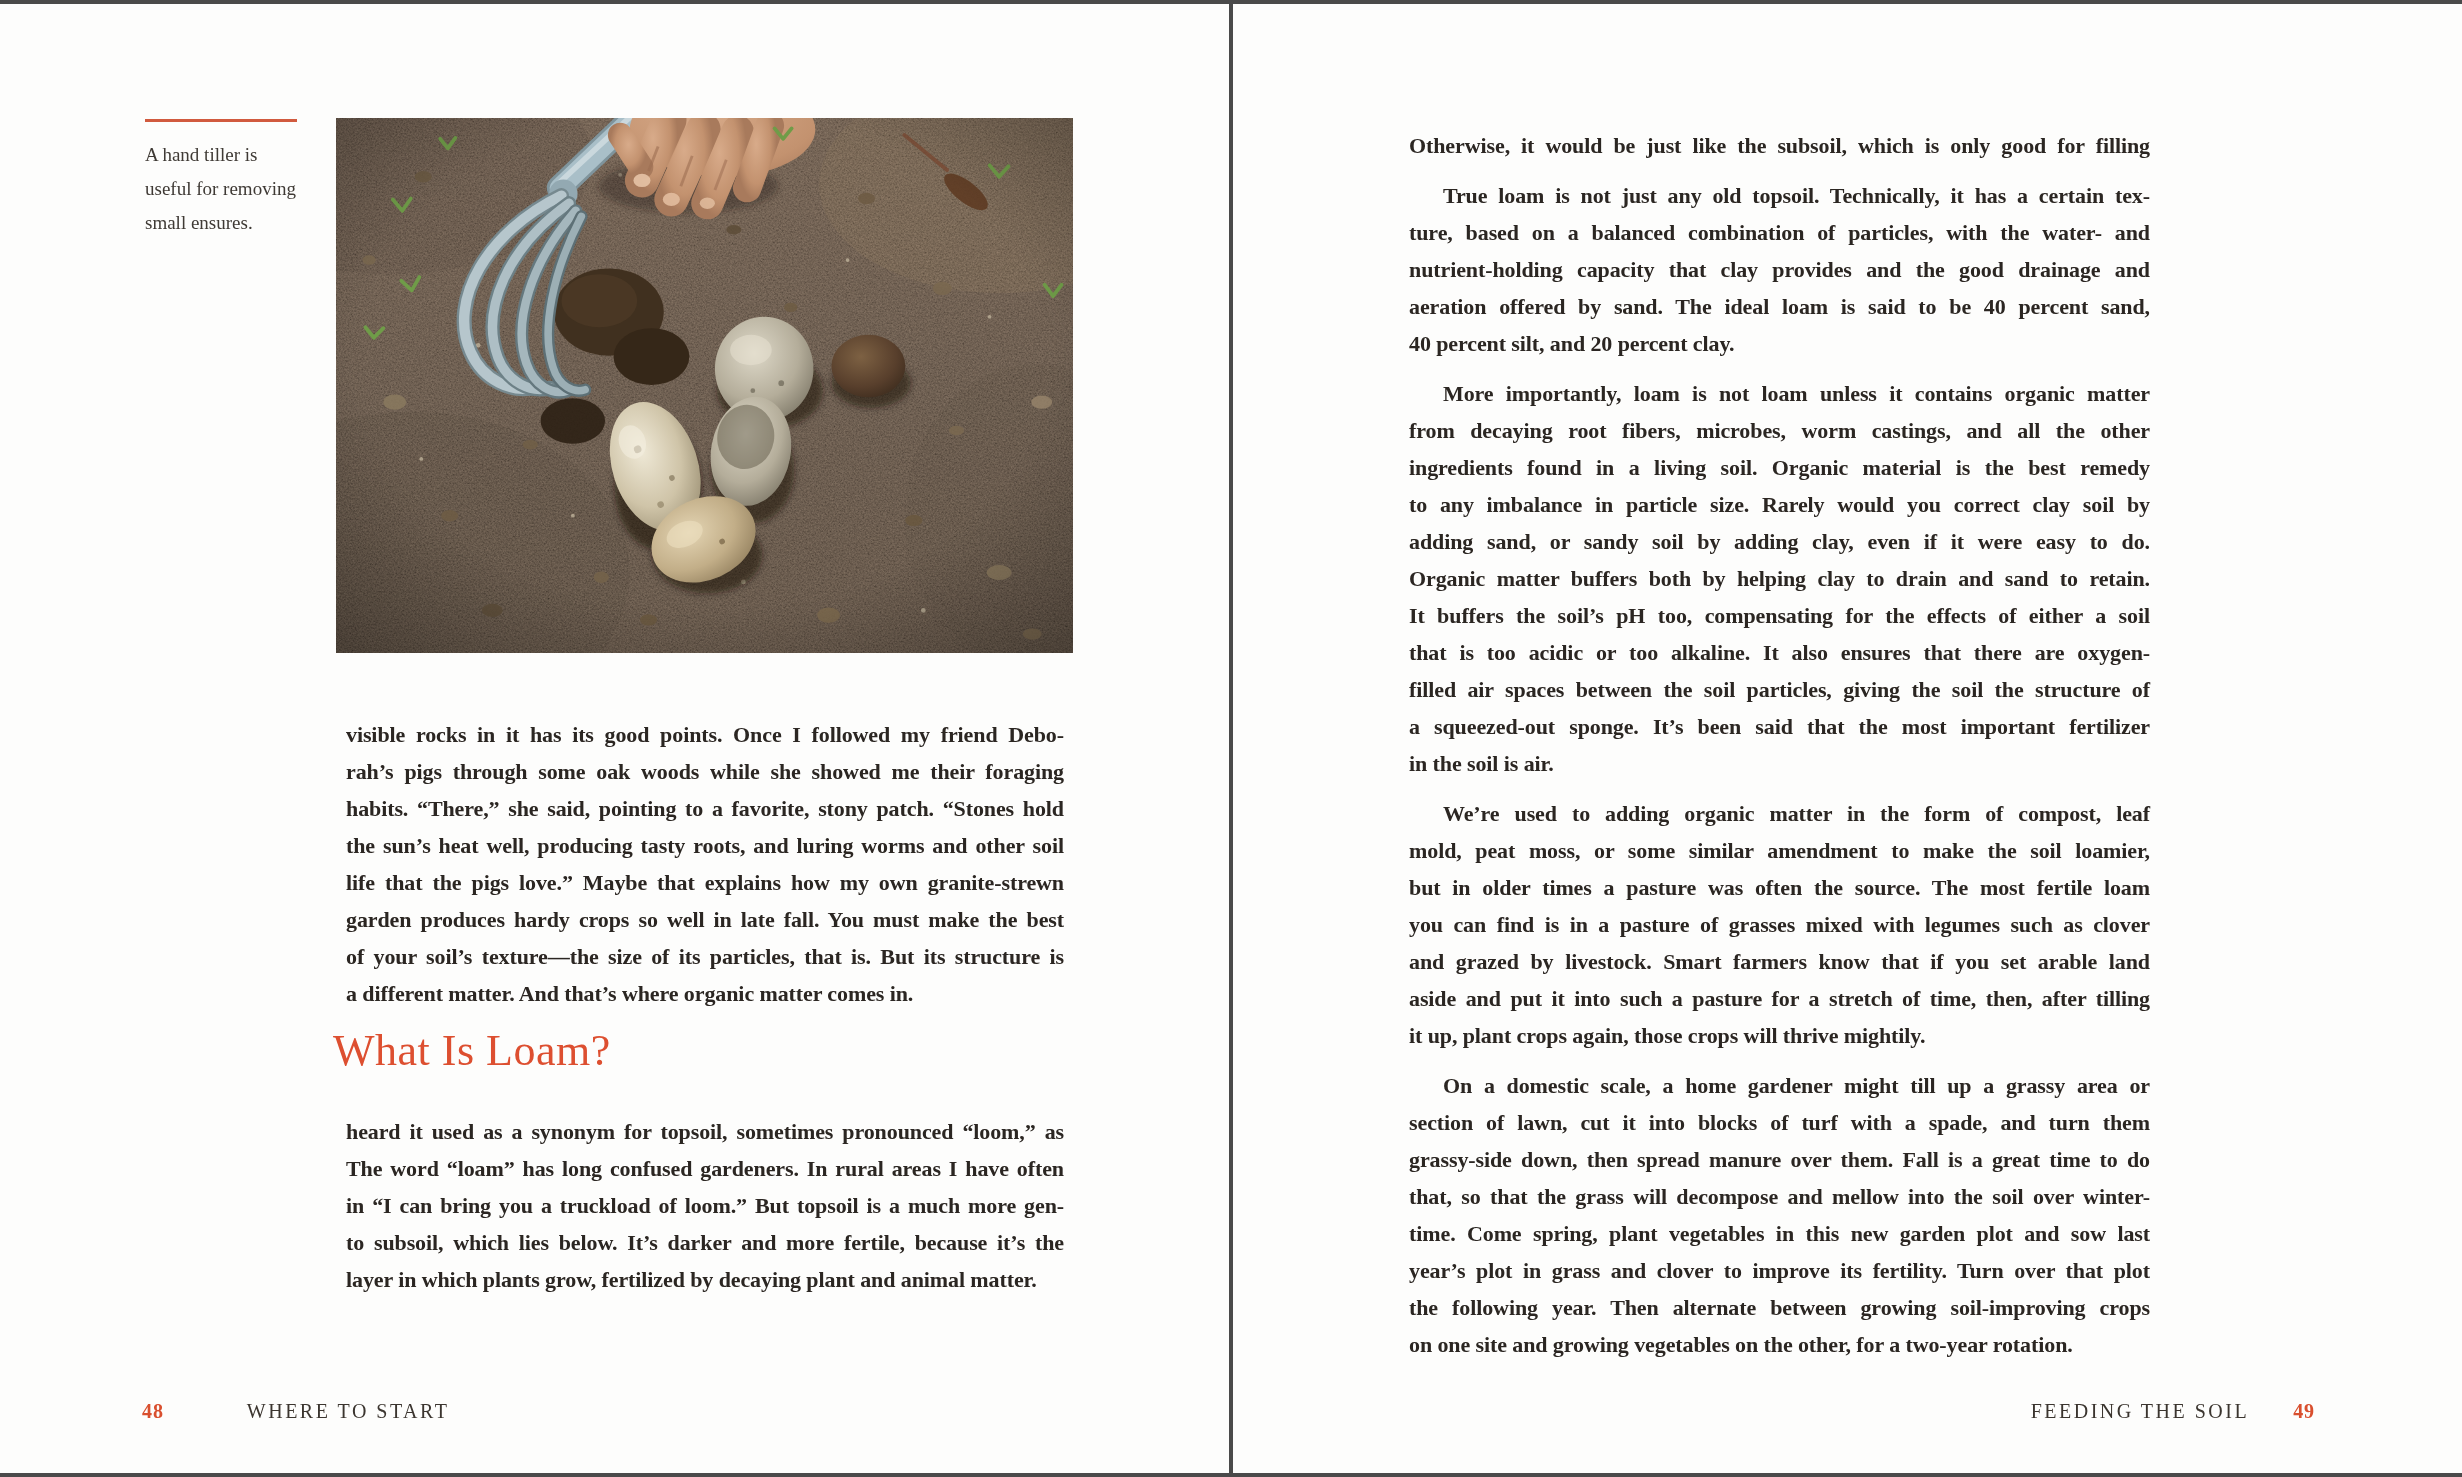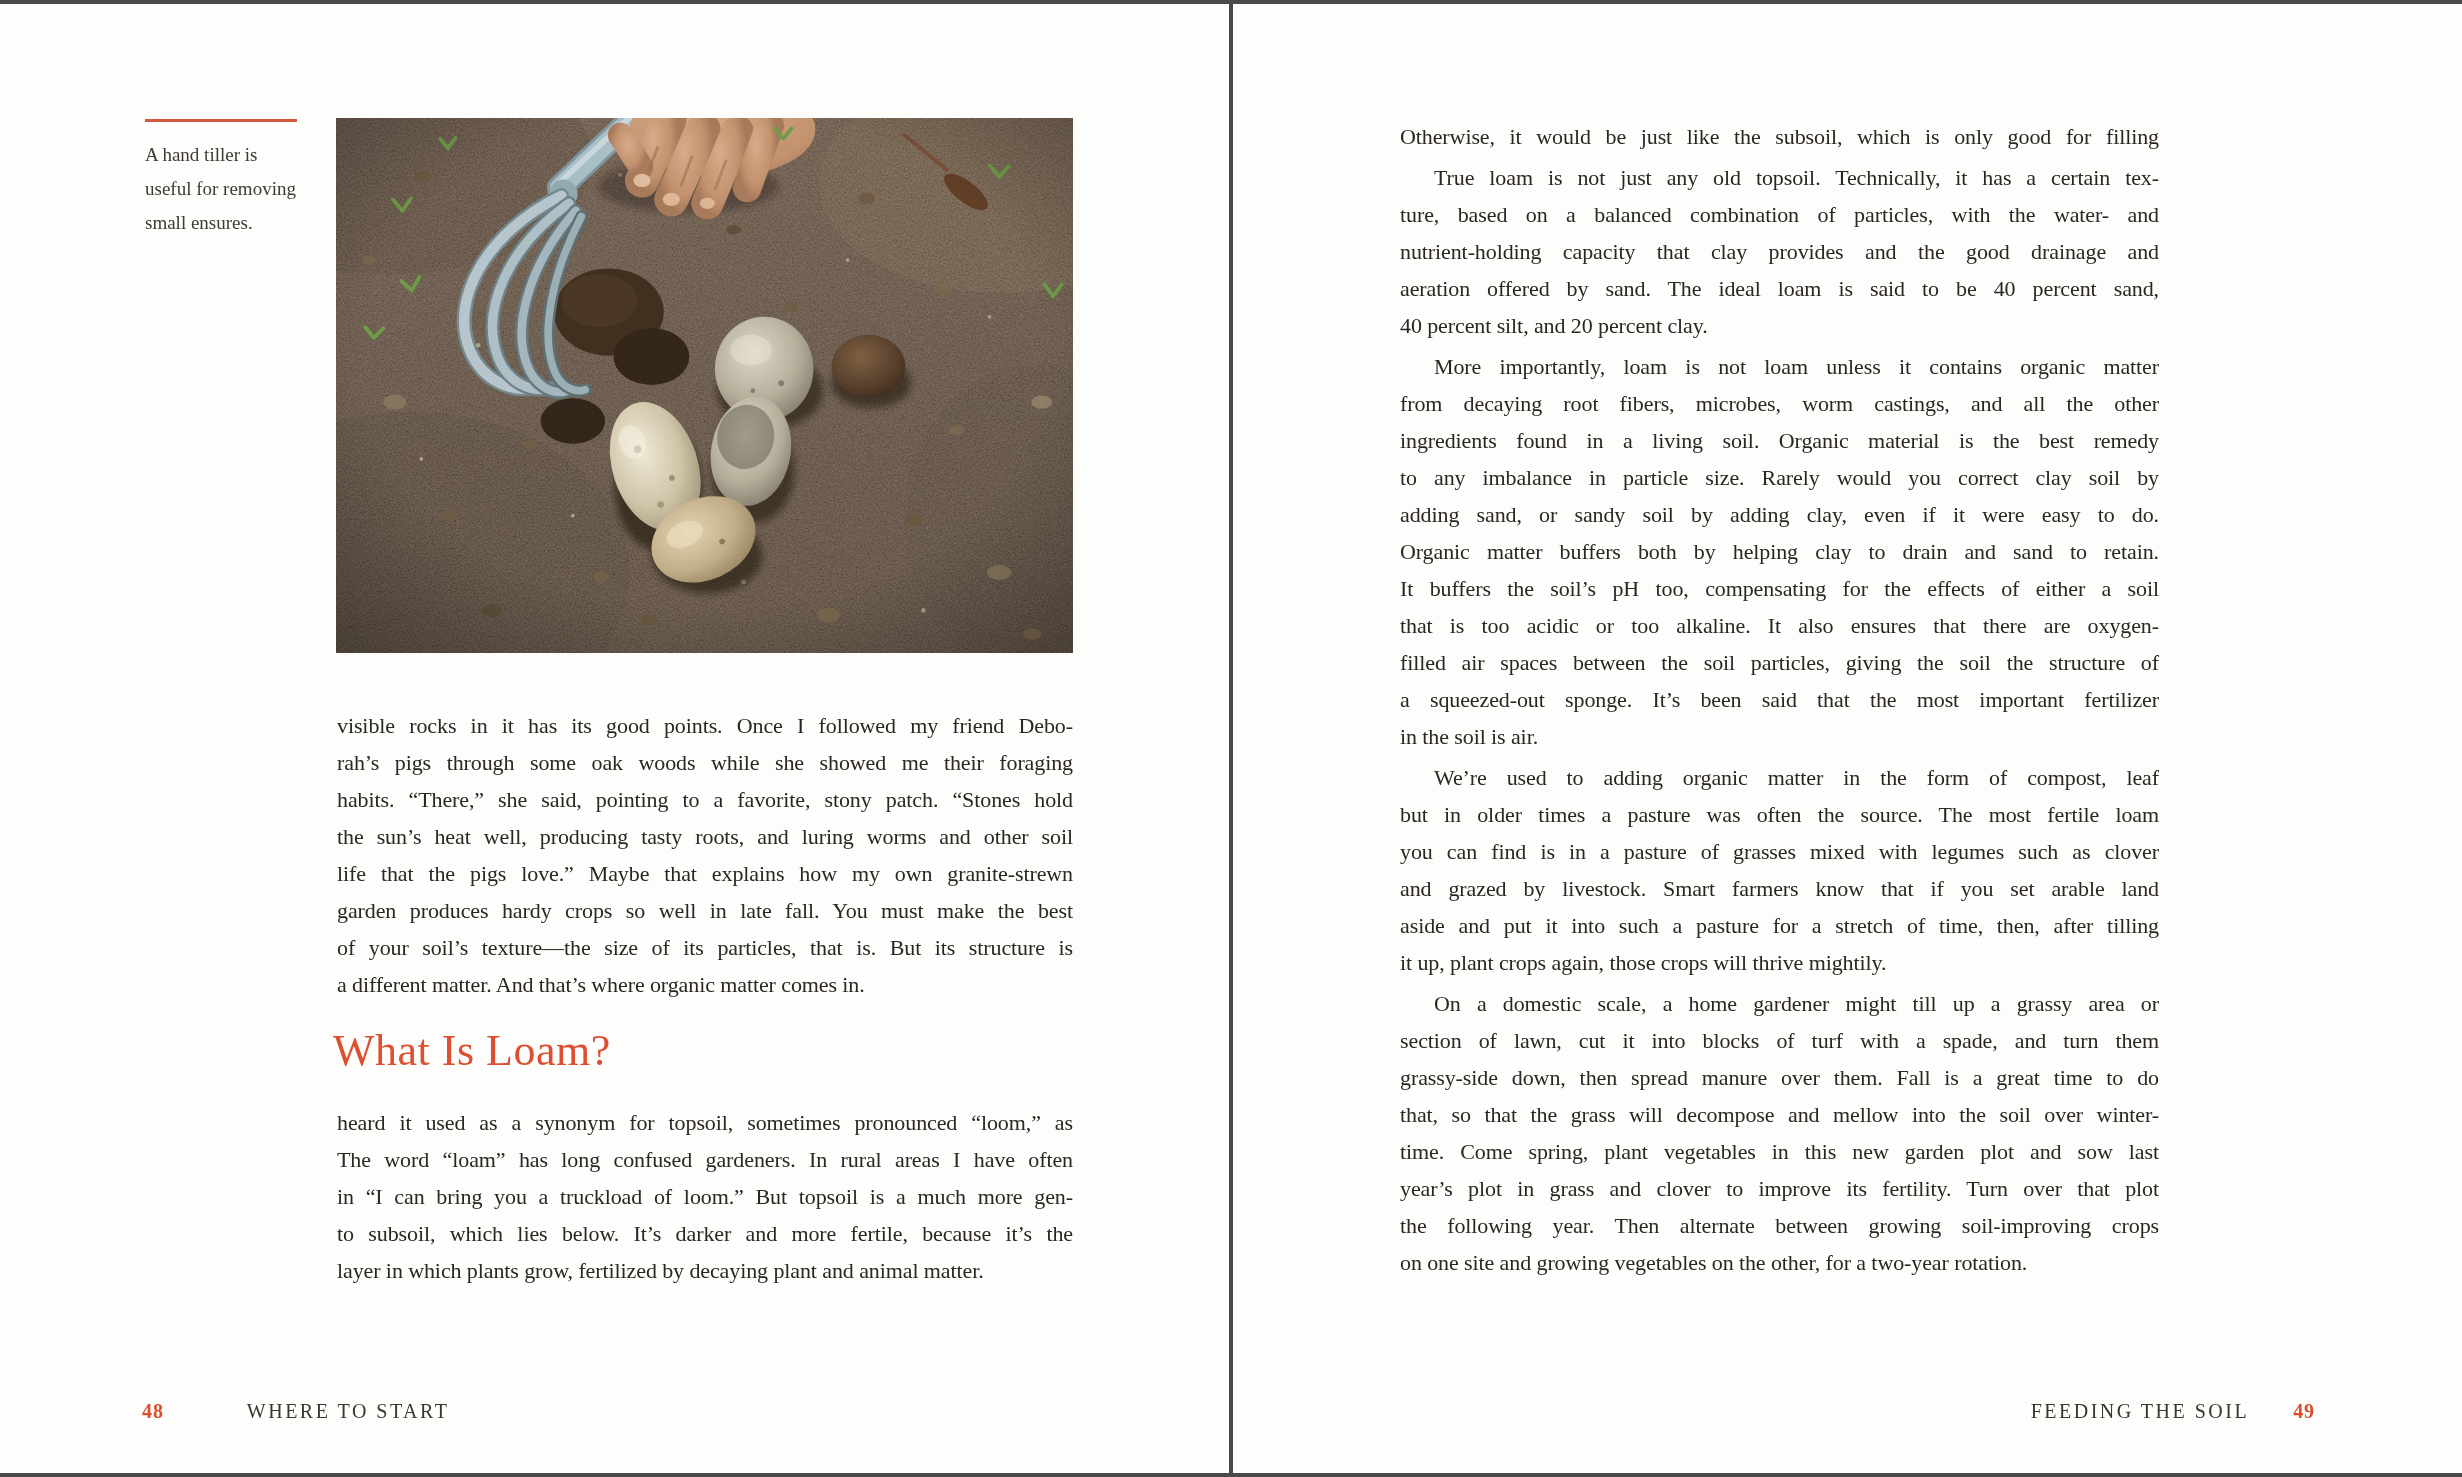--- a/index.html
+++ b/index.html
@@ -15,21 +15,21 @@
   
   .cap-rule{position:absolute;left:145px;top:119px;width:152px;height:2.8px;background:#d15a3e;}
   .caption{position:absolute;left:145px;top:138px;width:189px;font-size:19px;line-height:34px;color:#3f3a35;}
   .photo{position:absolute;left:336px;top:118px;width:737px;height:535px;display:block;}
 
   .body-col{position:absolute;font-size:22px;letter-spacing:-0.1px;}
   .bl{line-height:37px;white-space:nowrap;}
   .bl{white-space:normal;}
   .bl.just{text-align:justify;text-align-last:justify;}
   .bl.ind{text-indent:34px;}
-  .para{margin:4px;}
+  .para{margin:13px;font-weight:bold;}
 
   #left-body-1{left:333px;top:703px;width:744px;}
   #left-heading{
     position:absolute;left:333px;top:1025px;margin:0;font-weight:normal;
     font-size:44px;color:#dd4f30;letter-spacing:0.5px;
   }
   #left-body-2{left:333px;top:1100px;width:744px;}
   #right-body{left:1396px;top:114px;width:767px;}
 
   .footer{position:absolute;top:1400px;font-size:20px;display:flex;align-items:baseline;}
@@ -279,20 +279,21 @@
           <div class="bl just">adding sand, or sandy soil by adding clay, even if it were easy to do.</div>
           <div class="bl just">Organic matter buffers both by helping clay to drain and sand to retain.</div>
           <div class="bl just">It buffers the soil’s pH too, compensating for the effects of either a soil</div>
           <div class="bl just">that is too acidic or too alkaline. It also ensures that there are oxygen-</div>
           <div class="bl just">filled air spaces between the soil particles, giving the soil the structure of</div>
           <div class="bl just">a squeezed-out sponge. It’s been said that the most important fertilizer</div>
           <div class="bl">in the soil is air.</div>
         </div>
         <div class="para">
           <div class="bl just ind">We’re used to adding organic matter in the form of compost, leaf</div>
+          <div class="bl just">mold, peat moss, or some similar amendment to make the soil loamier,</div>
           <div class="bl just">but in older times a pasture was often the source. The most fertile loam</div>
           <div class="bl just">you can find is in a pasture of grasses mixed with legumes such as clover</div>
           <div class="bl just">and grazed by livestock. Smart farmers know that if you set arable land</div>
           <div class="bl just">aside and put it into such a pasture for a stretch of time, then, after tilling</div>
           <div class="bl">it up, plant crops again, those crops will thrive mightily.</div>
         </div>
         <div class="para">
           <div class="bl just ind">On a domestic scale, a home gardener might till up a grassy area or</div>
           <div class="bl just">section of lawn, cut it into blocks of turf with a spade, and turn them</div>
           <div class="bl just">grassy-side down, then spread manure over them. Fall is a great time to do</div>

